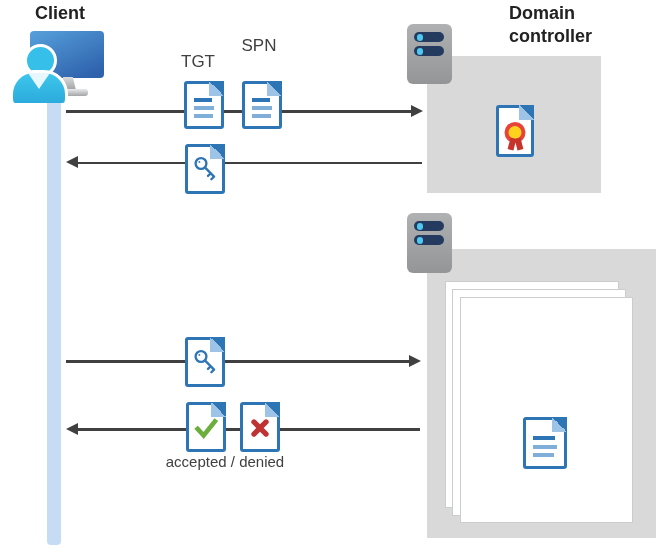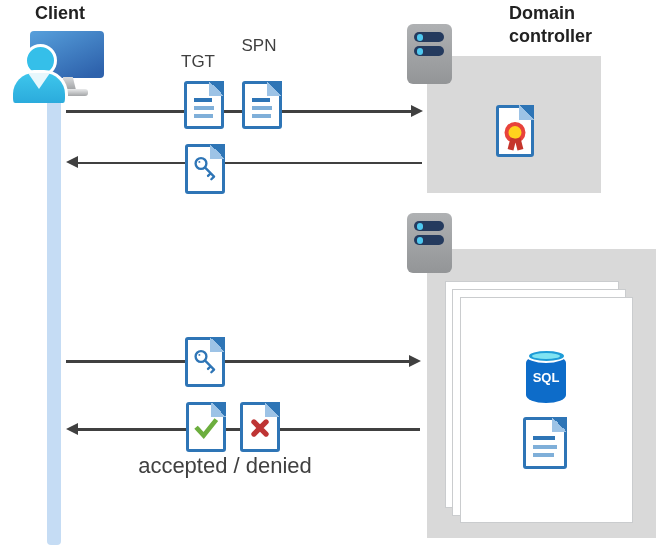--- a/index.html
+++ b/index.html
@@ -154,27 +154,20 @@
         <div class="dot"></div>
       </div>
   </div>
 
   <div class="abs page" style="left:445px;top:281px;width:174px;height:227px;"></div>
   <div class="abs page" style="left:452px;top:289px;width:174px;height:227px;"></div>
   <div class="abs page" style="left:460px;top:297px;width:173px;height:226px;"></div>
 
   <div class="abs heading center" style="left:460px;top:311px;width:173px;font-size:19px;">Container</div>
 
-  <div class="abs" id="sql-icon">
-    <div id="sql-body"></div>
-    <div id="sql-top-outer"></div>
-    <div id="sql-top-ring"></div>
-    <div id="sql-top-inner"></div>
-    <div id="sql-text">SQL</div>
-  </div>
 
   <div class="abs doc" style="left:523px;top:417px;width:44px;height:52px;">
     <div class="fold"></div>
     <div class="l1" style="top:16px;"></div>
     <div class="l2" style="top:25px;"></div>
     <div class="l3" style="top:33px;"></div>
   </div>
   <div class="abs plain center" style="left:460px;top:474px;width:173px;font-size:20px;">mssql.keytab</div>
 
   <div class="abs aline" style="left:66px;top:360px;width:344px;"></div>
@@ -207,15 +200,15 @@
 
   <div class="abs doc" style="left:240px;top:402px;width:40px;height:50px;">
     <div class="fold"></div>
     <div class="glyph" style="top:10px;">
       <svg width="26" height="26" viewBox="0 0 30 30">
         <path d="M8 8 L22 22 M22 8 L8 22" stroke="#BE3434" stroke-width="6" stroke-linecap="round" fill="none"></path>
       </svg>
     </div>
   </div>
 
-  <div class="abs plain center" style="left:135px;top:453px;width:180px;font-size:22px;">accepted / denied</div>
+  <div class="abs plain center" style="left:135px;top:453px;width:180px;font-size:15px;">accepted / denied</div>
 
 </div>
 
 </body></html>

